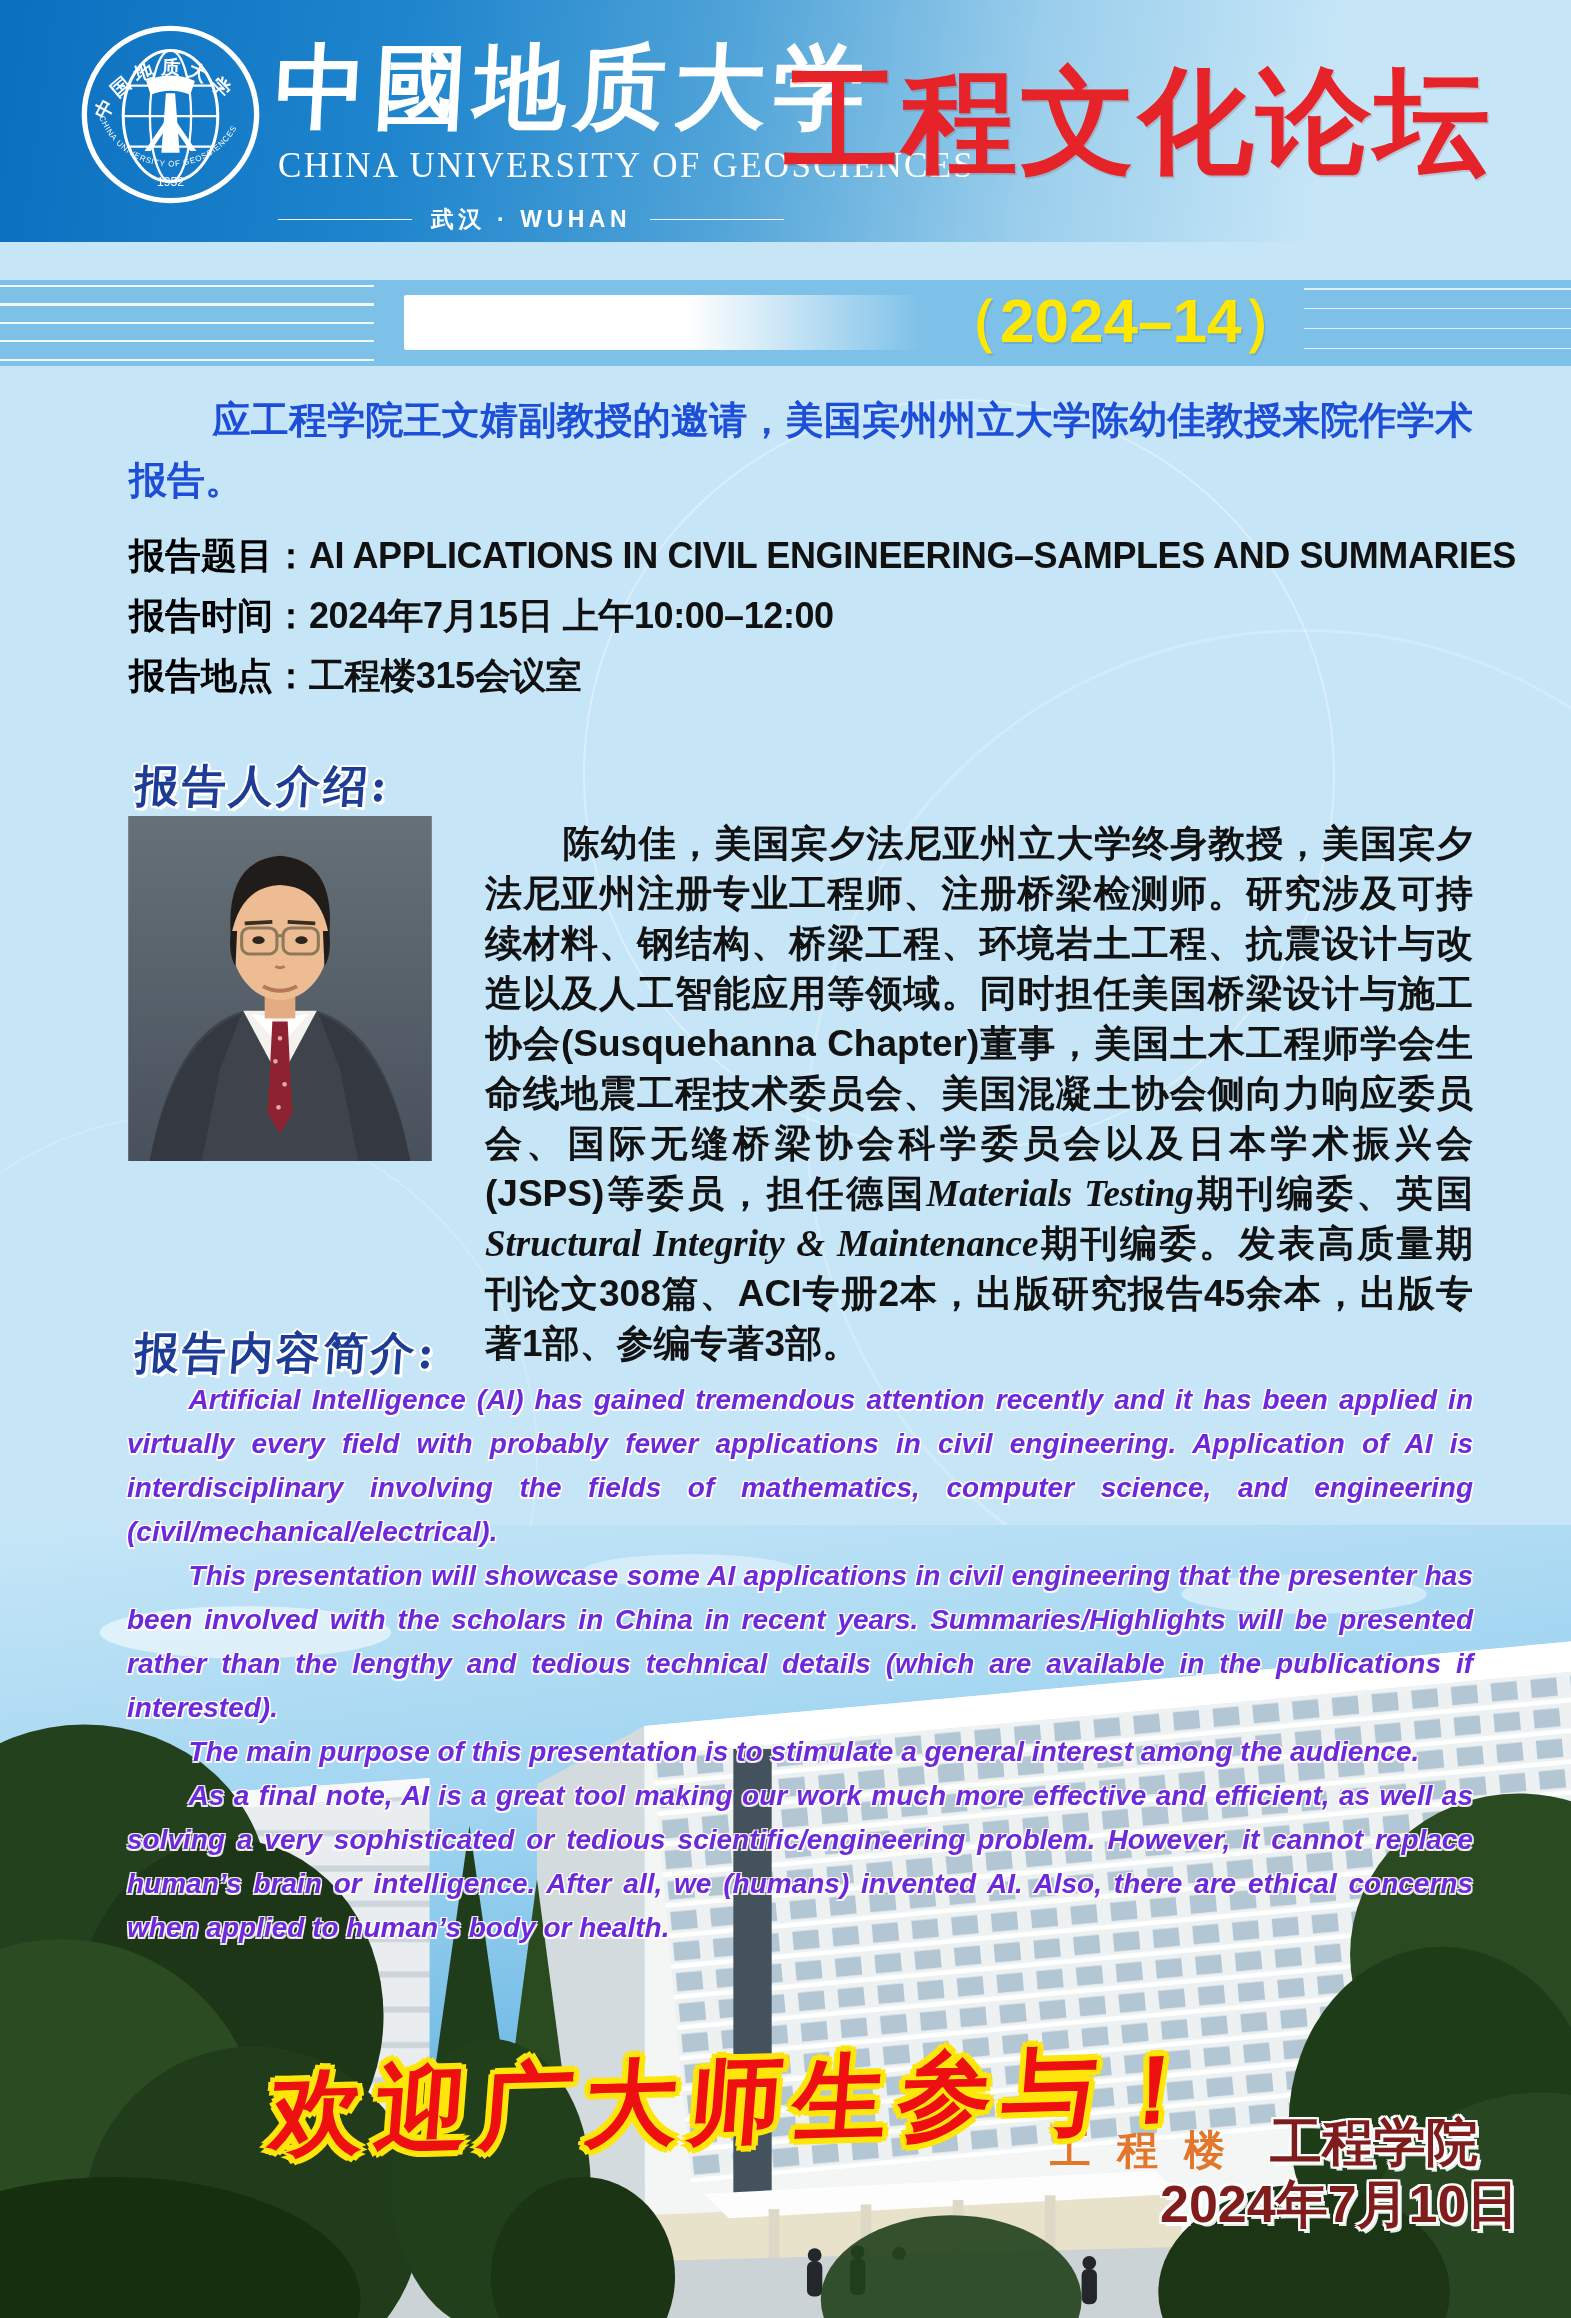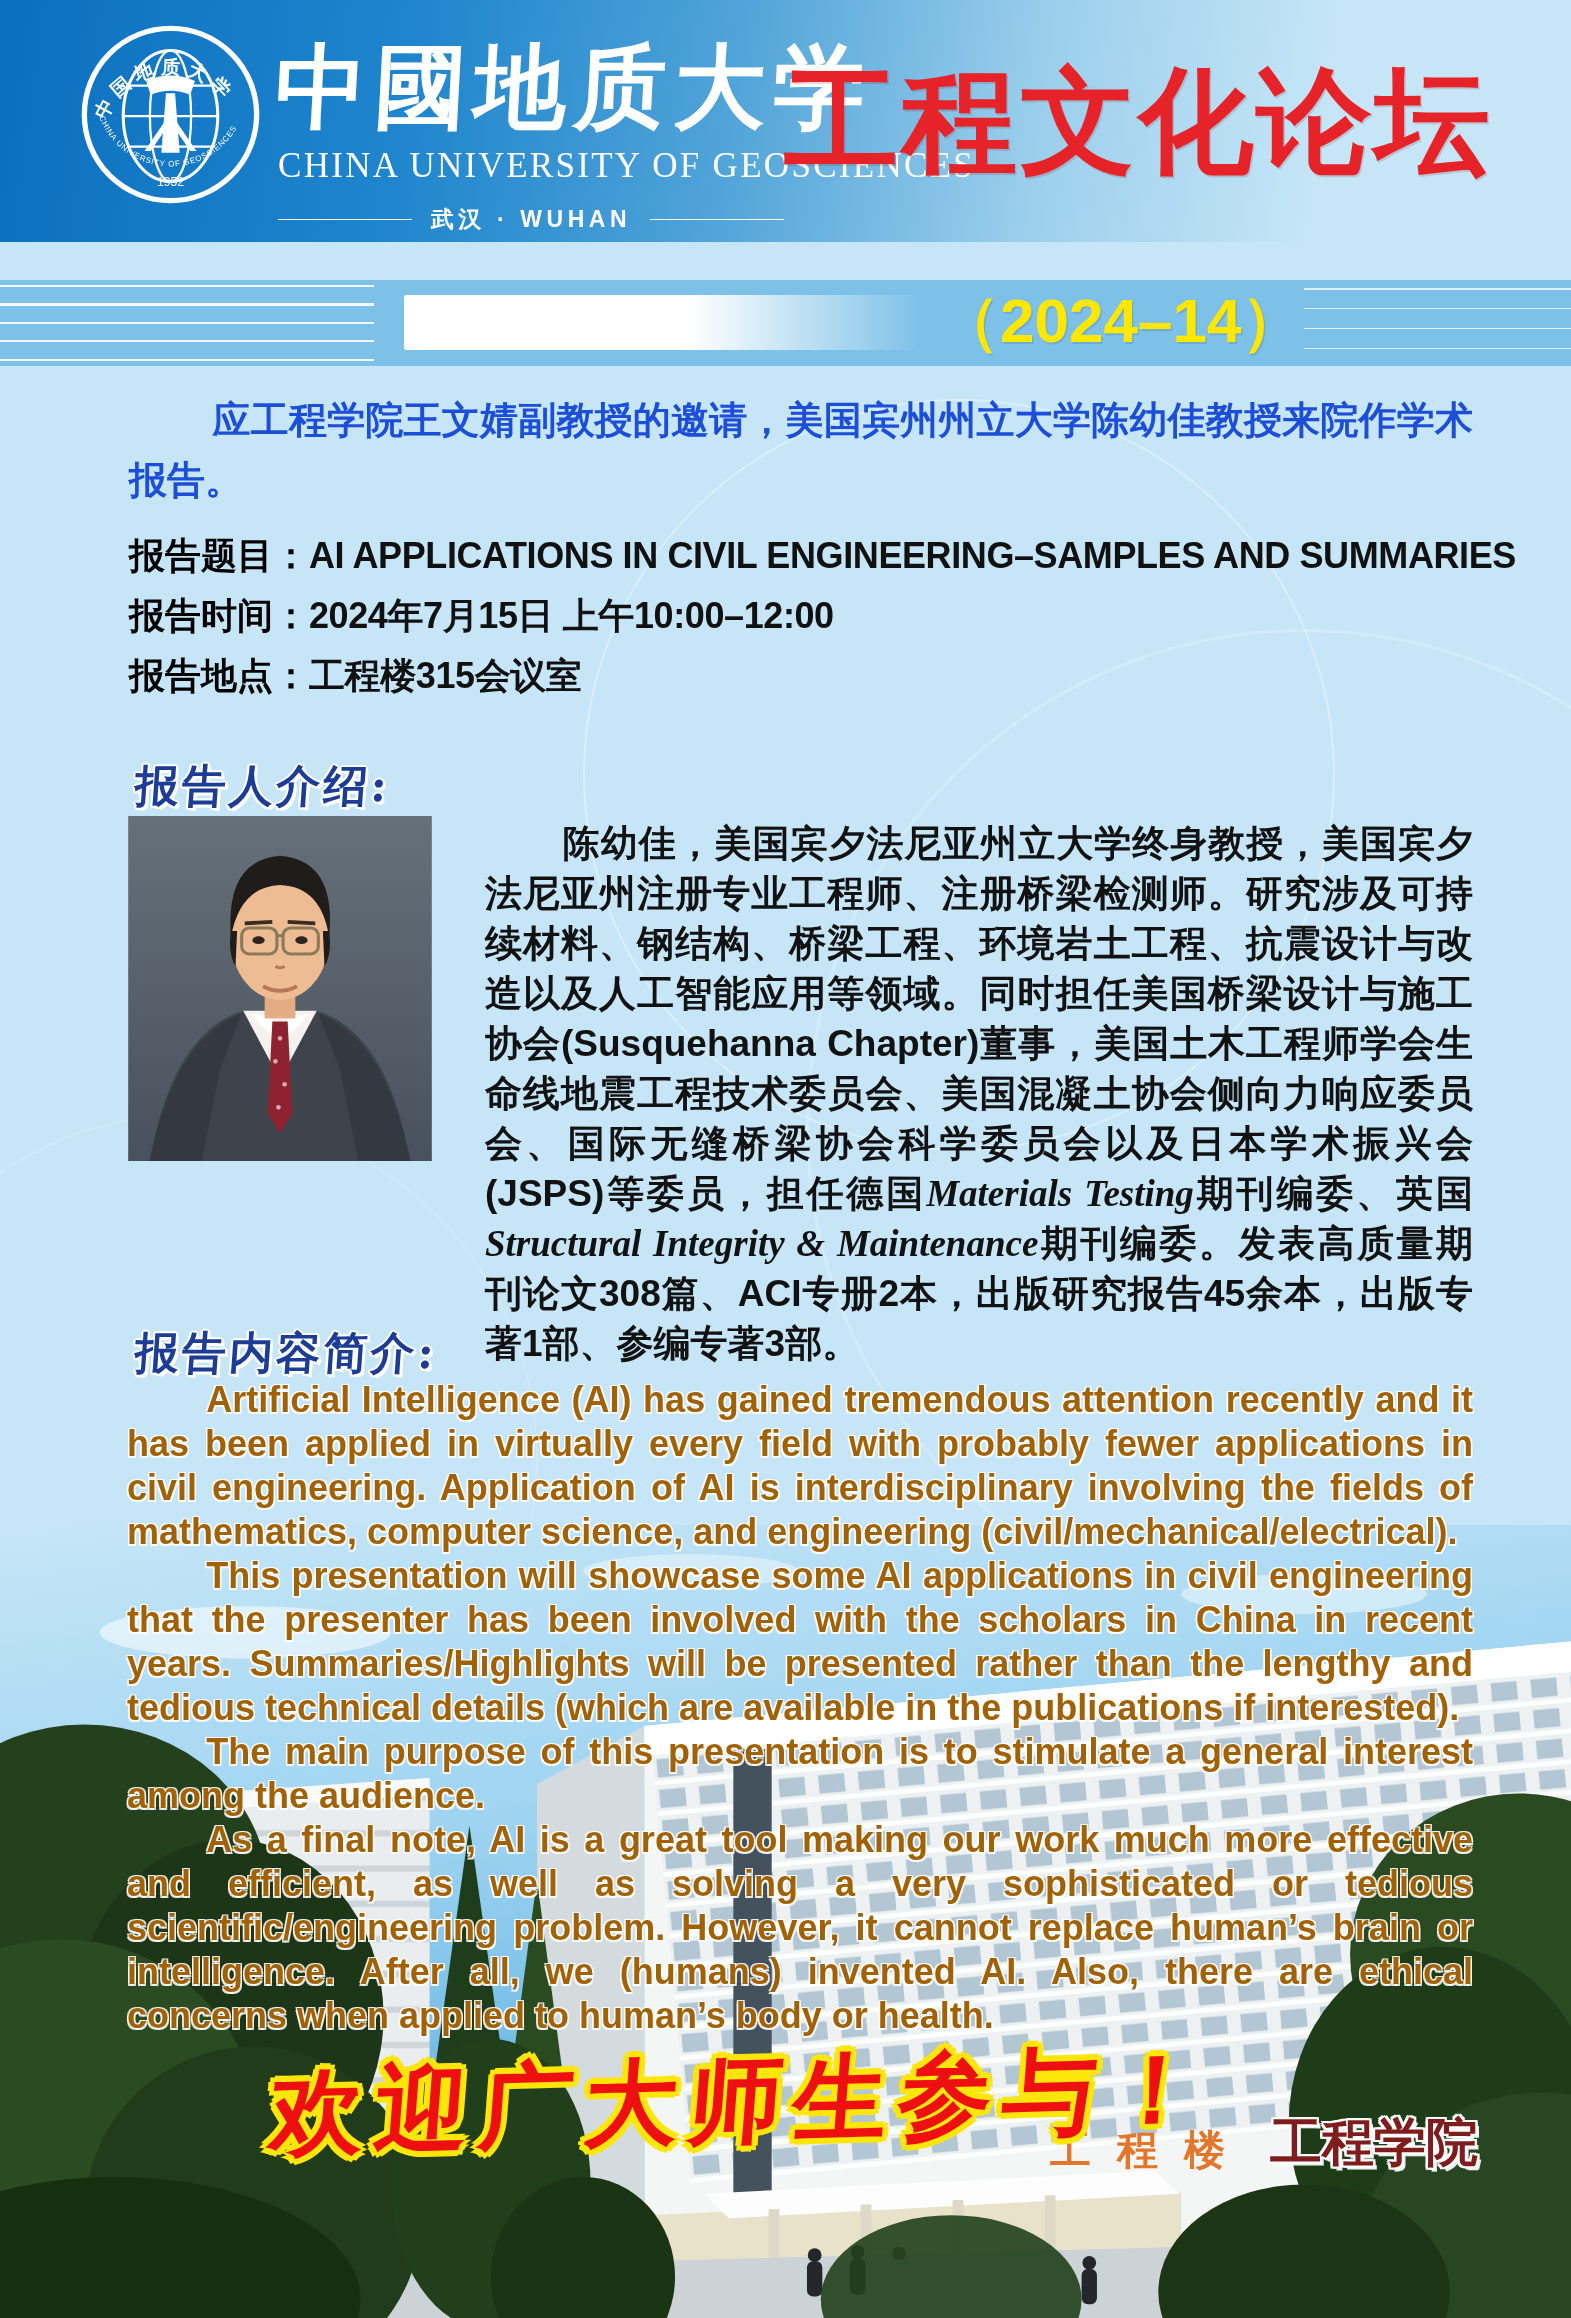--- a/index.html
+++ b/index.html
@@ -82,23 +82,24 @@
 
   #speaker-bio {
     position:absolute; left:485px; top:819px; width:988px; z-index:4;
     font-size:37px; font-weight:bold; line-height:50px; color:#121212;
     text-align:justify; text-indent:2.1em;
   }
   .journal-italic { font-family:"Liberation Serif", serif; font-style:italic; font-weight:bold; }
 
   #abstract-block { position:absolute; left:127px; top:1378px; width:1346px; z-index:4; }
   #abstract-block p {
-    font-size:36px; font-weight:bold; line-height:44px; color:#a16207;
+    font-size:28px; font-weight:bold; line-height:44px; color:#6d28d9;
     text-align:justify; text-indent:2.2em;
     text-shadow:1.5px 1.5px 0 rgba(255,255,255,.85), -1.5px -1.5px 0 rgba(255,255,255,.85), 1.5px -1.5px 0 rgba(255,255,255,.85), -1.5px 1.5px 0 rgba(255,255,255,.85);
+    font-style:italic;
   }
 
   
   #campus-photo { position:absolute; left:0; top:1525px; width:1571px; height:793px; z-index:3; }
 
   #welcome-text {
     position:absolute; left:270px; top:2038px; z-index:5;
     font-size:94px; font-weight:900; letter-spacing:10.7px; color:#ee1010; white-space:nowrap;
     transform:rotate(-1.5deg) skewX(-6deg);
     text-shadow:-4.6px -4.6px 0 #ffe60a, 4.6px -4.6px 0 #ffe60a, -4.6px 4.6px 0 #ffe60a, 4.6px 4.6px 0 #ffe60a,
@@ -301,15 +302,16 @@
       <ellipse cx="1880" cy="780" rx="200" ry="230" fill="#1f3c19"></ellipse>
       <ellipse cx="2010" cy="960" rx="240" ry="220" fill="#274621"></ellipse>
       <ellipse cx="1700" cy="1000" rx="190" ry="140" fill="#1b3515"></ellipse>
       <ellipse cx="1240" cy="1010" rx="170" ry="110" fill="#20401b" opacity="0.9"></ellipse>
     </g>
   </svg>
 
   <div id="building-sign">工程楼</div>
   <div id="welcome-text">欢迎广大师生参与！</div>
   <div id="signer-name" class="signature">工程学院</div>
+  <div id="signer-date" class="signature">2024年7月10日</div>
 
 </div>
 
 
 </body></html>

